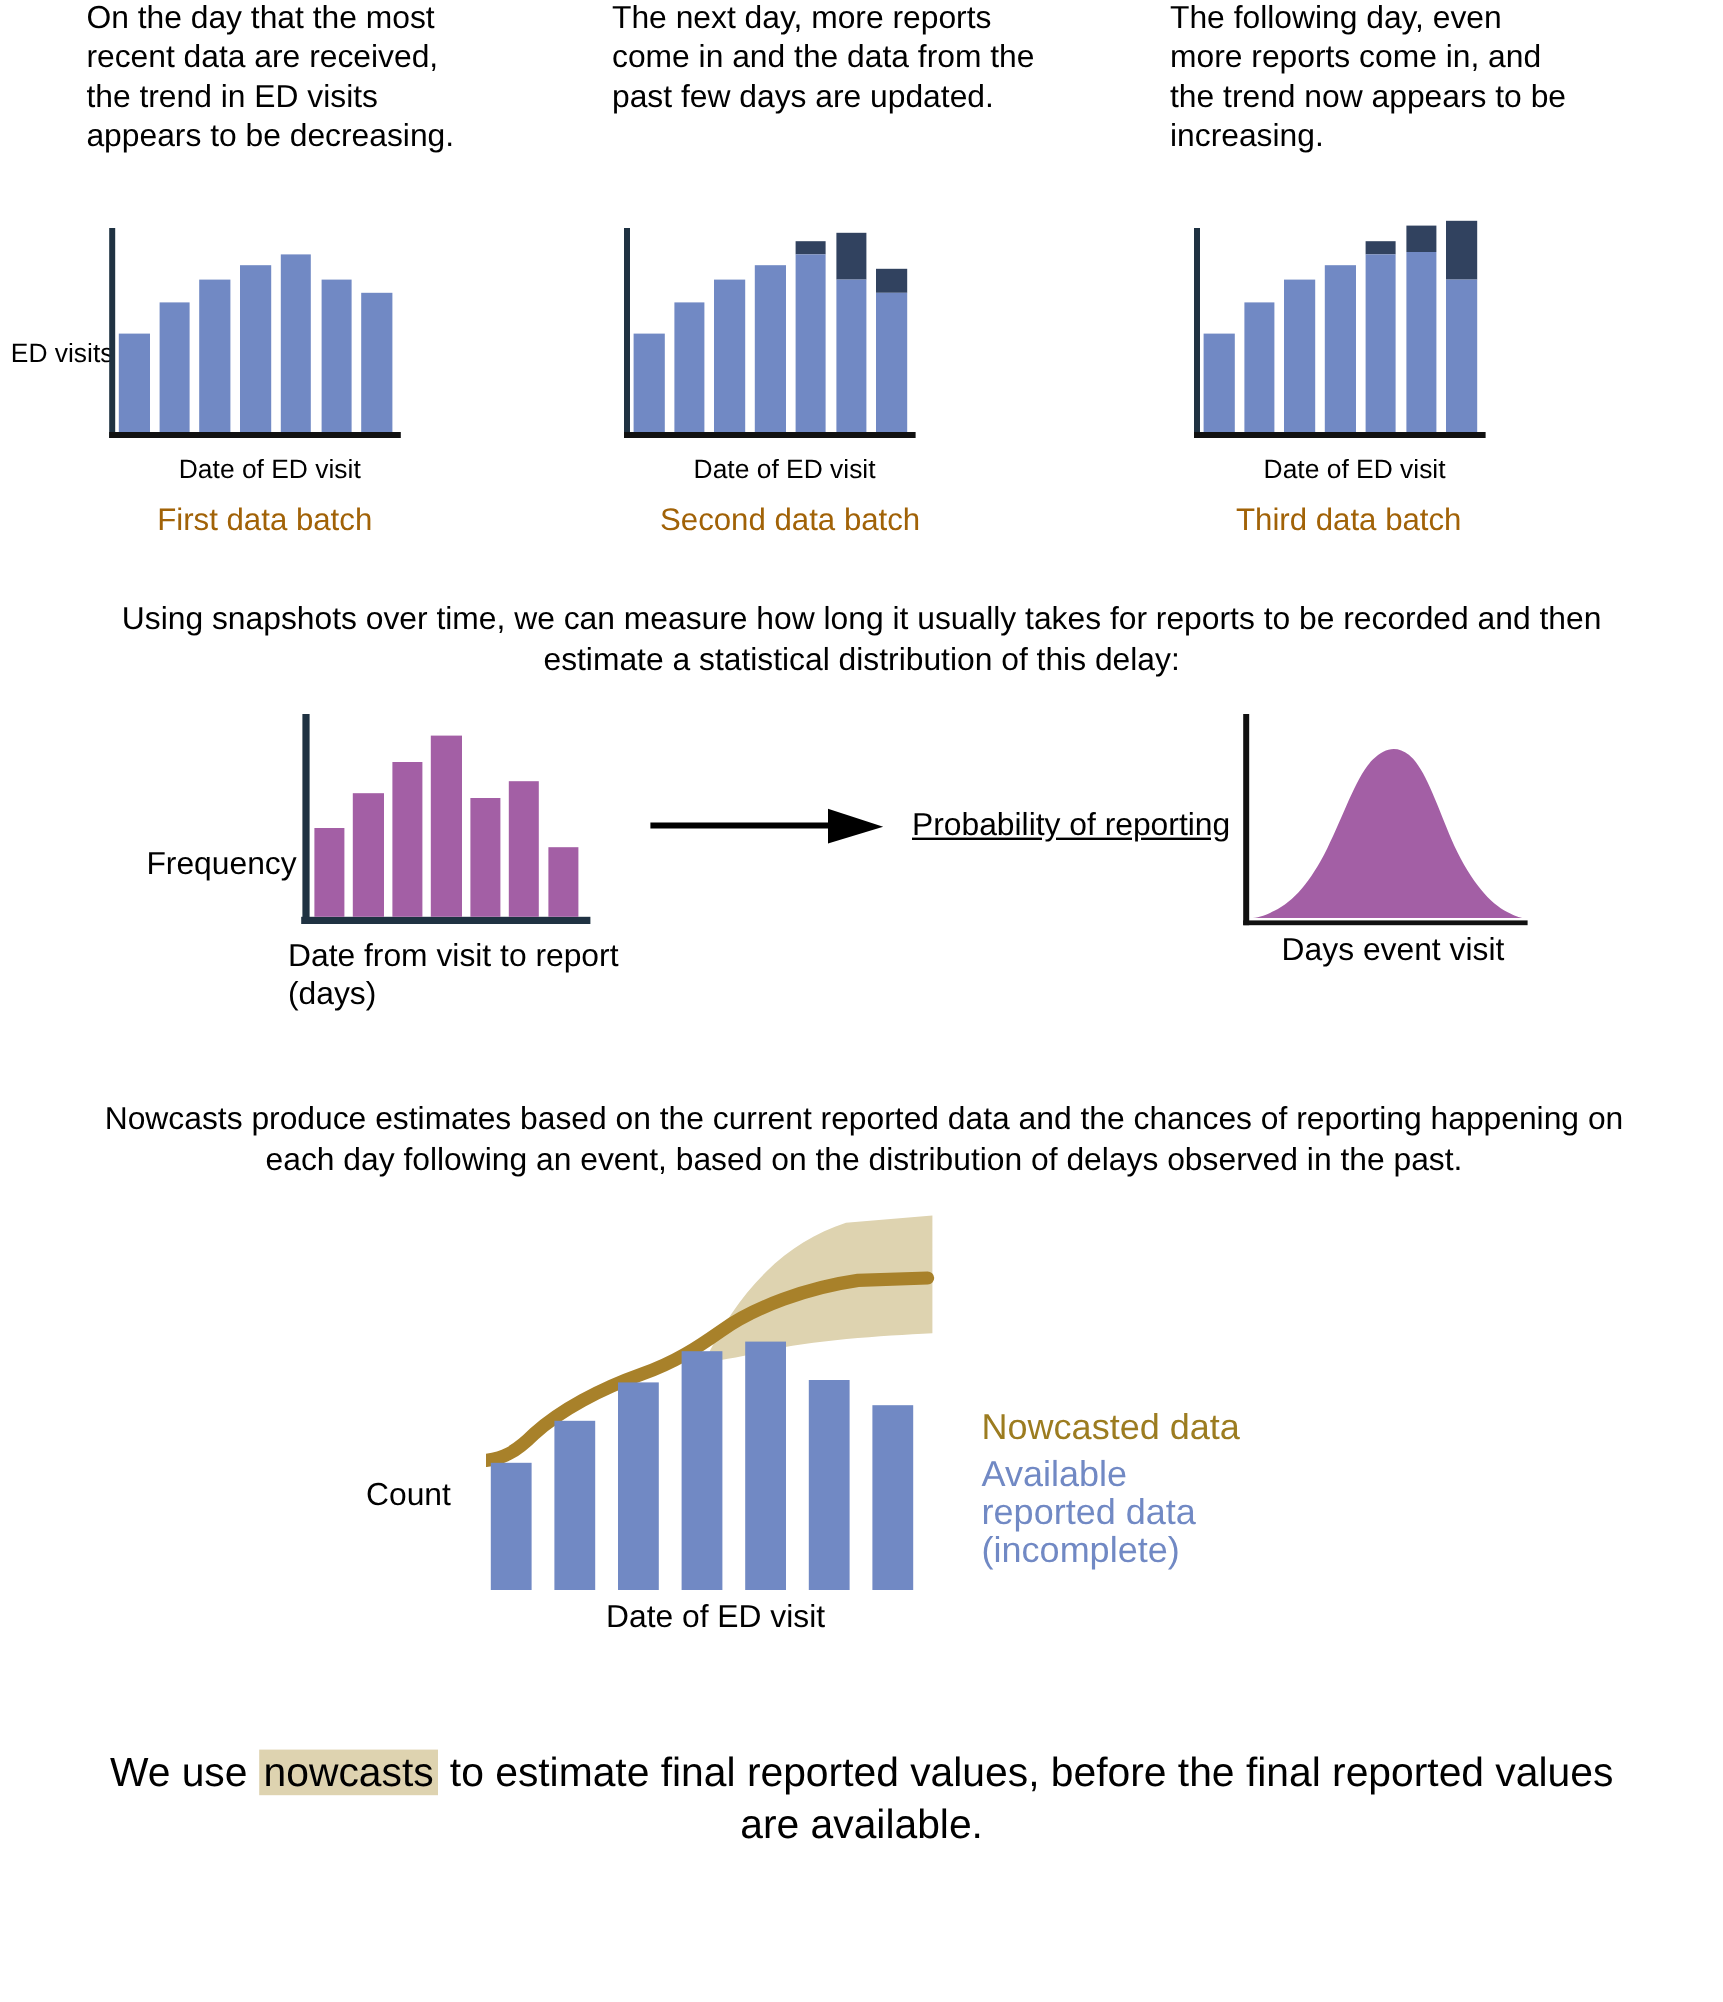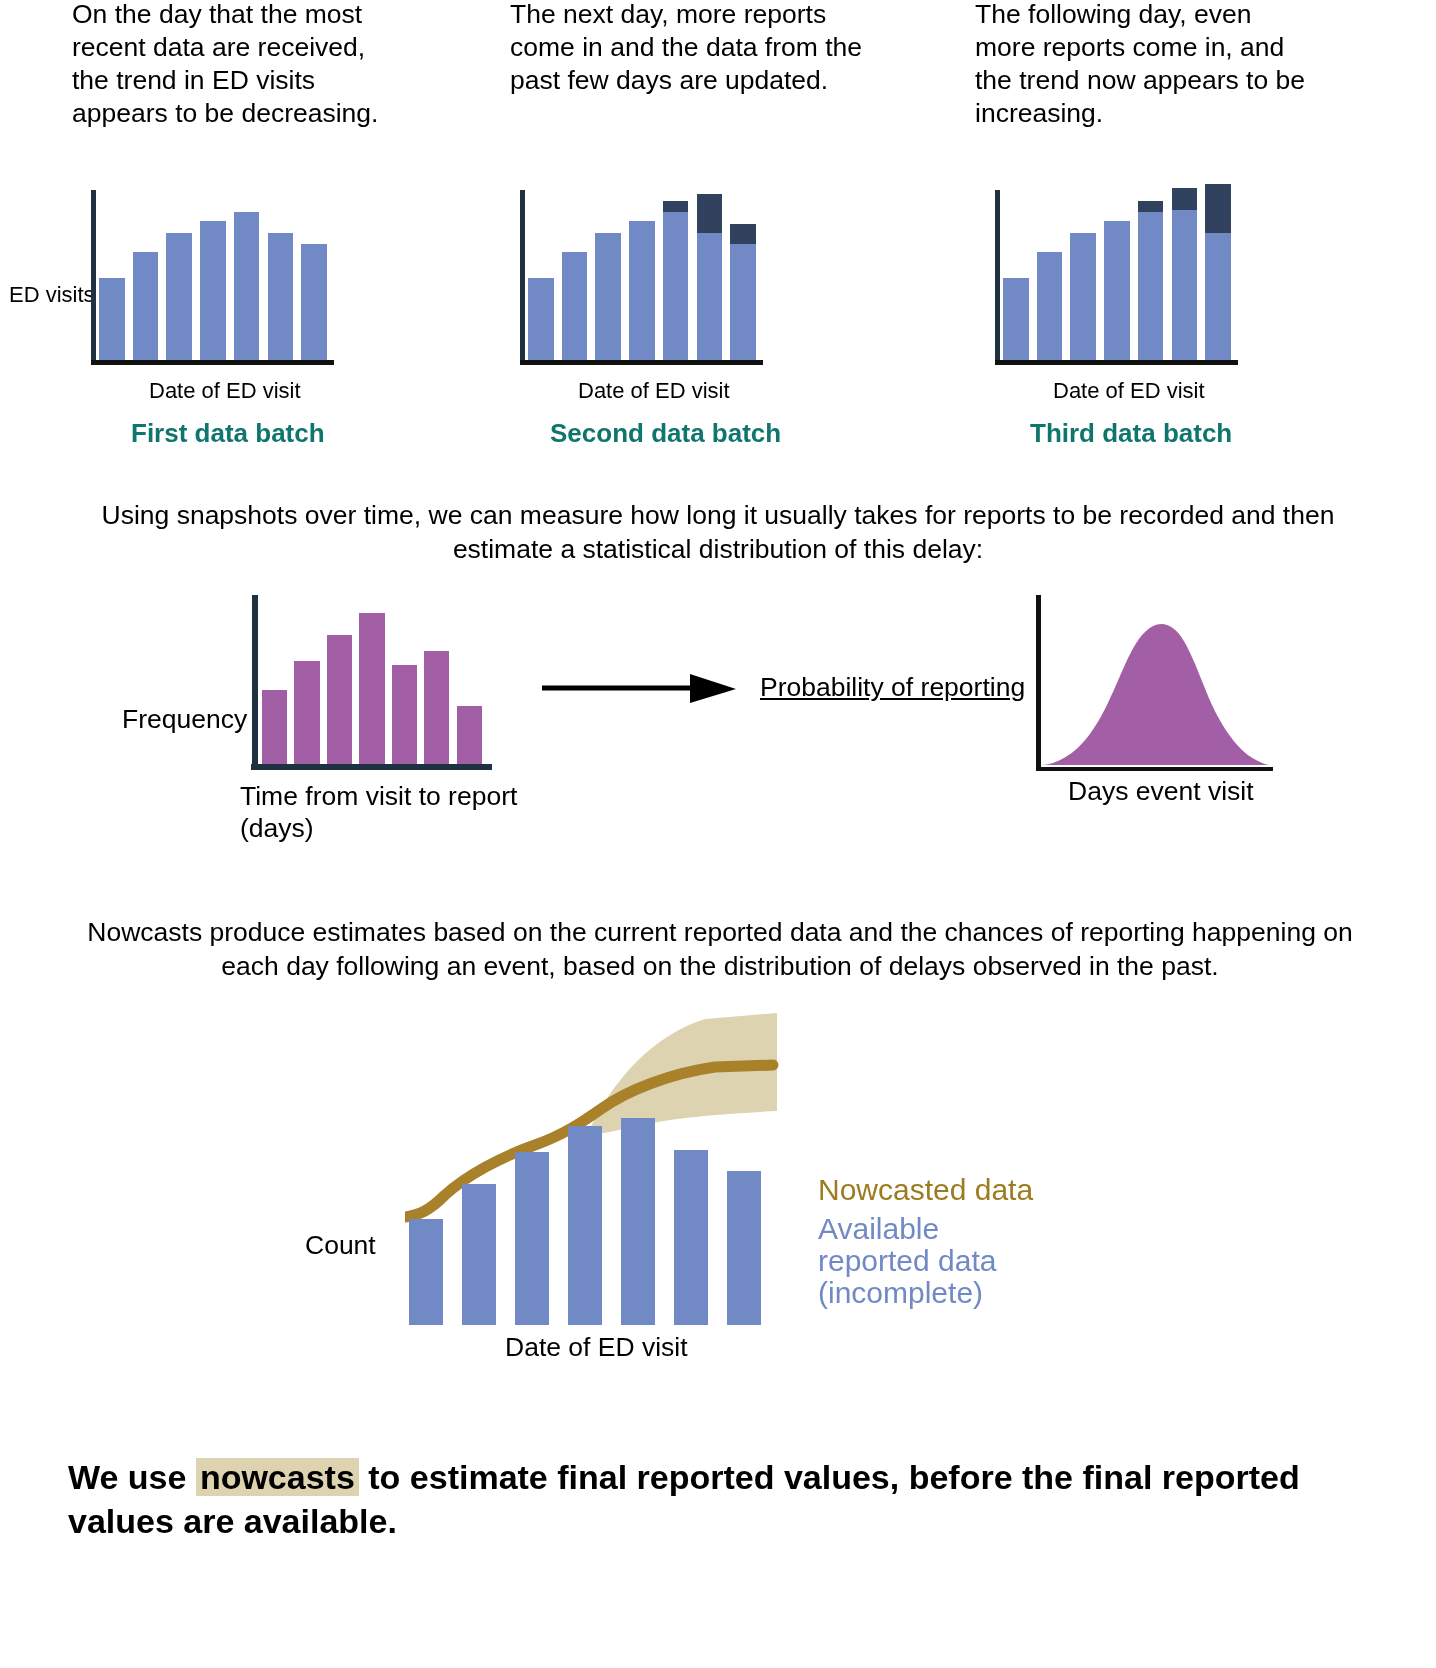--- a/index.html
+++ b/index.html
@@ -52,23 +52,22 @@
   .axis-label{
     position:absolute;
     font-size:22px;
     color:#000;
     white-space:nowrap;
   }
   .ylab{font-size:22px;}
   .batch{
     position:absolute;
     font-size:26px;
-    color:#0f766e;
+    color:#a16207;
     white-space:nowrap;
-    font-weight:bold;
   }
 
   
   #mid-text{
     left:60px;top:498px;width:1316px;
     text-align:center;font-size:26.5px;line-height:34px;
   }
 
   #freq-plot{
     position:absolute;left:252px;top:595px;width:232px;height:175px;
@@ -102,21 +101,21 @@
   #count-label{left:305px;top:1230px;font-size:26.5px;}
   #now-x{left:505px;top:1332px;font-size:26.5px;white-space:nowrap;}
 
   .legend-item{position:absolute;font-size:30px;line-height:32px;}
   #leg-now{left:818px;top:1174px;color:#9c7c20;white-space:nowrap;}
   #leg-avail{left:818px;top:1213px;color:#7189c4;width:240px;}
 
   
   #footer{
     left:68px;top:1455px;width:1300px;
-    text-align:left;font-size:34px;line-height:44px;font-weight:bold;
+    text-align:center;font-size:34px;line-height:44px;
   }
   .hl{background:#ded3b0;padding:0 4px;}
 </style>
 </head>
 <body>
 
 <div class="abs caption" id="cap1">On the day that the most recent data are received, the trend in ED visits appears to be decreasing.</div>
 <div class="abs caption" id="cap2">The next day, more reports come in and the data from the past few days are updated.</div>
 <div class="abs caption" id="cap3">The following day, even more reports come in, and the trend now appears to be increasing.</div>
 
@@ -262,21 +261,21 @@
       </div>
     <div class="bar" style="width:11.5%">
         <div class="pbar" style="height:113px"></div>
       </div>
     <div class="bar" style="width:11.5%">
         <div class="pbar" style="height:58px"></div>
       </div>
   </div>
 </div>
 <div class="abs" id="freq-x">
-  <span>Time from visit to report</span><br>
+  <span>Date from visit to report</span><br>
   <span>(days)</span>
 </div>
 
 <svg class="abs" id="arrow" viewBox="0 0 200 36">
   <line x1="2" y1="18" x2="160" y2="18" stroke="#000" stroke-width="5"></line>
   <polygon points="150,4 196,19 150,33" fill="#000"></polygon>
 </svg>
 
 <div class="abs" id="prob-label">Probability of reporting</div>
 

